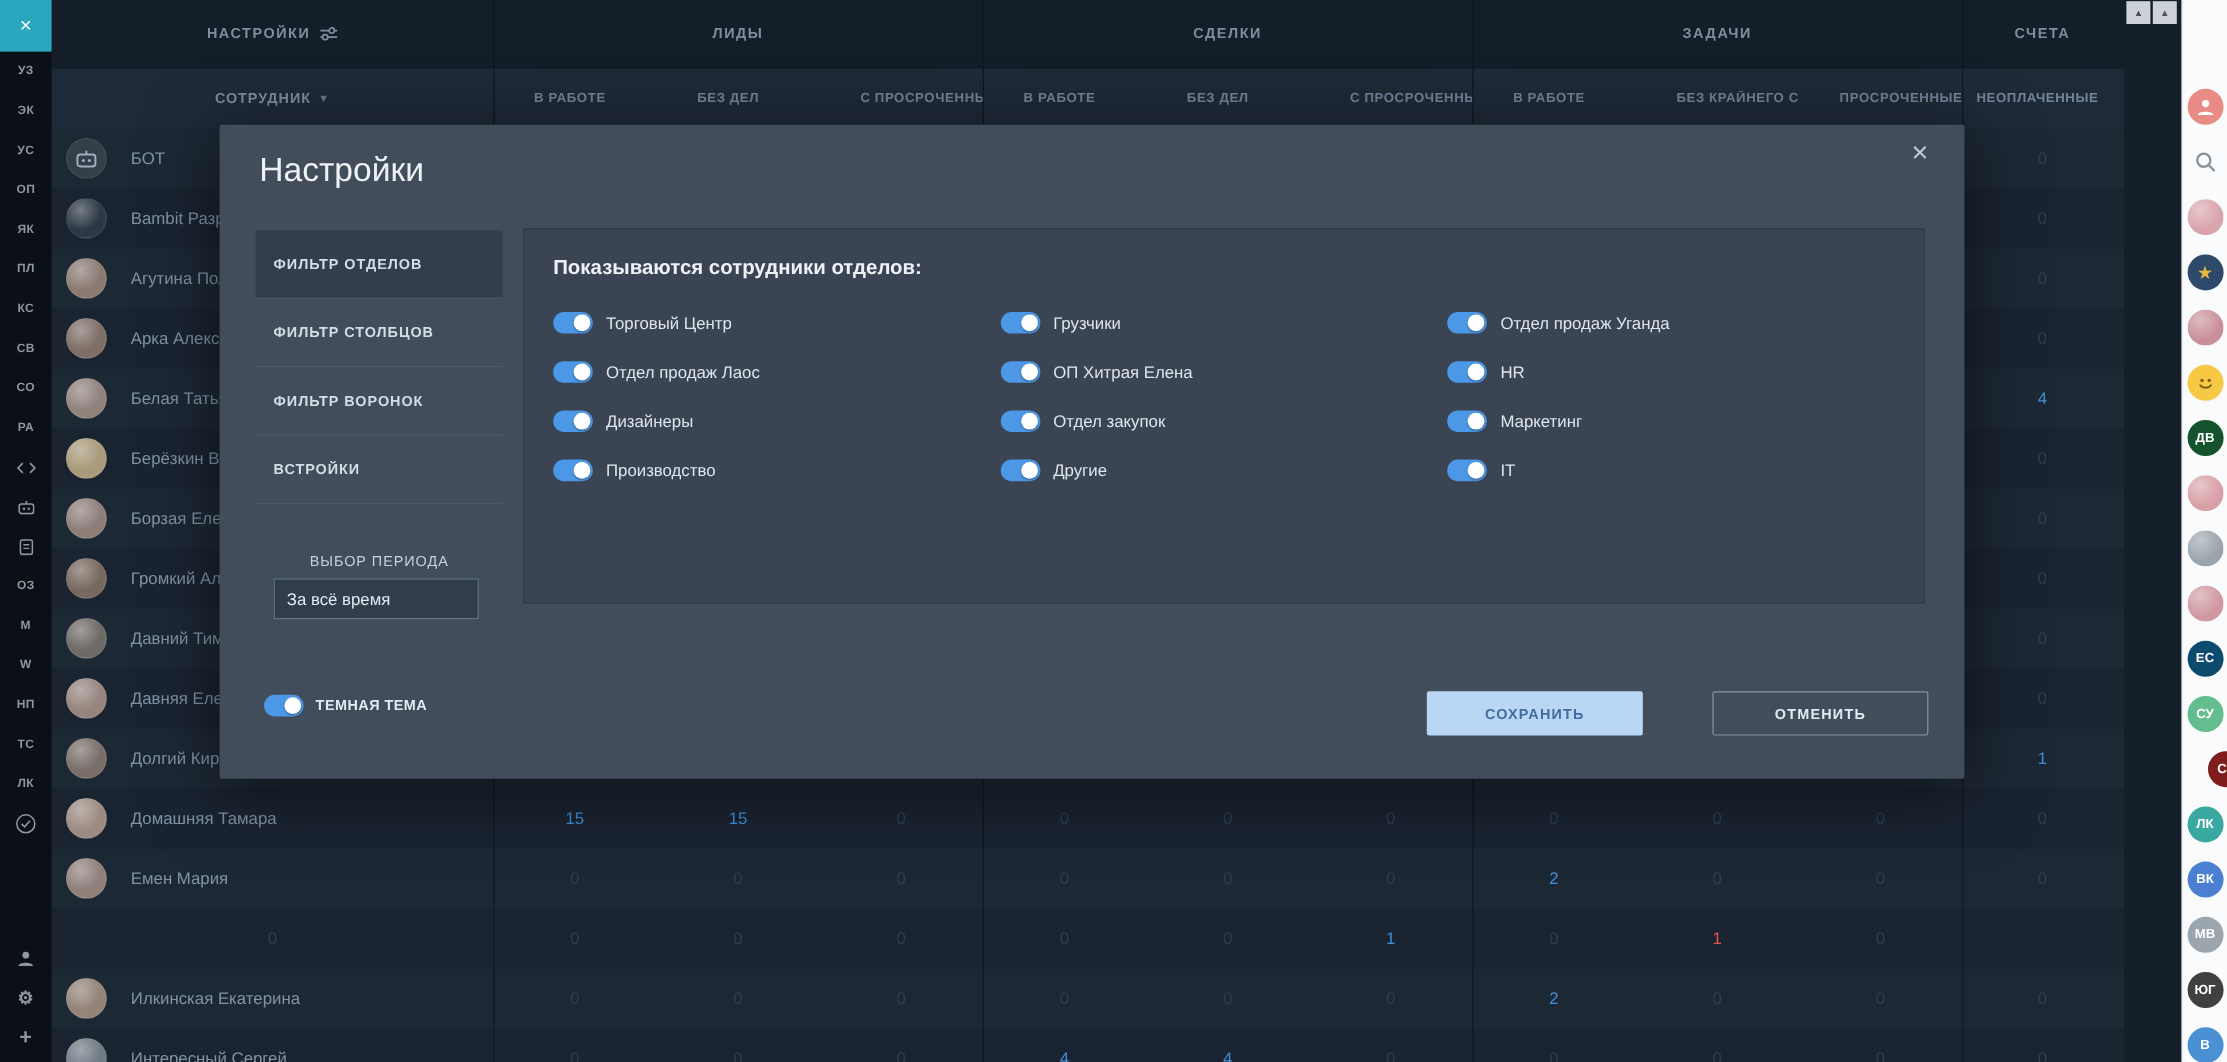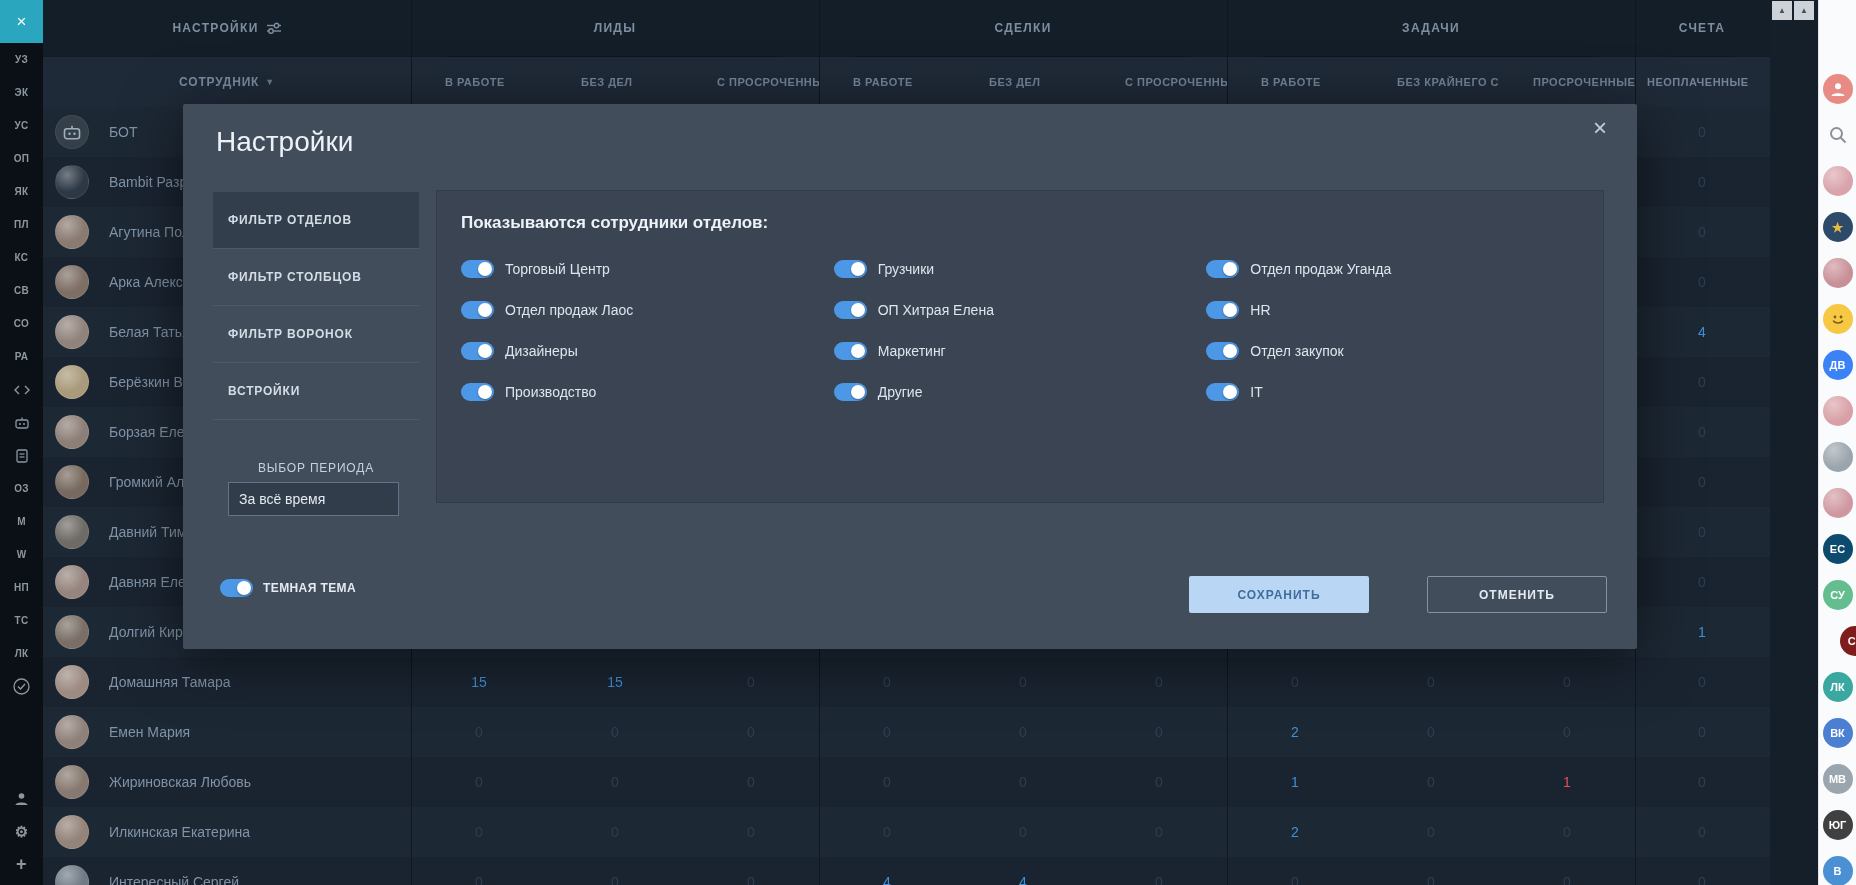--- a/index.html
+++ b/index.html
@@ -425,24 +425,20 @@
         <div class="val dim">0</div>
         <div class="val dim">0</div>
         <div class="val dim">0</div>
         <div class="val dim">0</div>
         <div class="val pos">2</div>
         <div class="val dim">0</div>
         <div class="val dim">0</div>
         <div class="val dim">0</div>
       </div>
       <div class="row">
-        <div class="namecell">
-          <span class="avatar" style="background: radial-gradient(circle at 35% 28%, rgba(255, 255, 255, 0.35), rgba(255, 255, 255, 0) 55%), rgb(135, 121, 111);"></span>
-          <span class="rowname">Жириновская Любовь</span>
-        </div>
         <div class="val dim">0</div>
         <div class="val dim">0</div>
         <div class="val dim">0</div>
         <div class="val dim">0</div>
         <div class="val dim">0</div>
         <div class="val dim">0</div>
         <div class="val pos">1</div>
         <div class="val dim">0</div>
         <div class="val red">1</div>
         <div class="val dim">0</div>
@@ -507,21 +503,21 @@
       <span style="color:#e7b93c;font-size:13px;">★</span>
     </div>
     <div class="c-item" style="background: radial-gradient(circle at 35% 28%, rgba(255, 255, 255, 0.4), rgba(255, 255, 255, 0) 60%), rgb(201, 143, 152);"></div>
     <div class="c-item" style="background: rgb(246, 200, 68);">
       <svg width="20" height="20" viewBox="0 0 20 20">
         <circle cx="7" cy="8" r="1.4" fill="#7a5b12"></circle>
         <circle cx="13" cy="8" r="1.4" fill="#7a5b12"></circle>
         <path d="M5.5 12 C7.5 14.8 12.5 14.8 14.5 12" fill="none" stroke="#7a5b12" stroke-width="1.5" stroke-linecap="round"></path>
       </svg>
     </div>
-    <div class="c-item" style="background: #3b82f6;">ДВ</div>
+    <div class="c-item" style="background: #14532d;">ДВ</div>
     <div class="c-item" style="background: radial-gradient(circle at 35% 28%, rgba(255, 255, 255, 0.4), rgba(255, 255, 255, 0) 60%), rgb(216, 160, 166);"></div>
     <div class="c-item" style="background: radial-gradient(circle at 35% 28%, rgba(255, 255, 255, 0.4), rgba(255, 255, 255, 0) 60%), rgb(154, 164, 172);"></div>
     <div class="c-item" style="background: radial-gradient(circle at 35% 28%, rgba(255, 255, 255, 0.4), rgba(255, 255, 255, 0) 60%), rgb(207, 152, 160);"></div>
     <div class="c-item" style="background: #0c4a6e;">ЕС</div>
     <div class="c-item" style="background: rgb(99, 189, 143);">СУ</div>
     <div class="c-item" style="background: #7f1d1d; margin-left: 35px;">СК</div>
     <div class="c-item" style="background: rgb(58, 167, 160);">ЛК</div>
     <div class="c-item" style="background: rgb(74, 127, 210);">ВК</div>
     <div class="c-item" style="background: rgb(154, 165, 173);">МВ</div>
     <div class="c-item" style="background: #404040;">ЮГ</div>
@@ -573,25 +569,25 @@
         <div class="dep">
           <span class="tgl"></span>
           <span class="dep-label">HR</span>
         </div>
         <div class="dep">
           <span class="tgl"></span>
           <span class="dep-label">Дизайнеры</span>
         </div>
         <div class="dep">
           <span class="tgl"></span>
+          <span class="dep-label">Отдел закупок</span>
+        </div>
+        <div class="dep">
+          <span class="tgl"></span>
           <span class="dep-label">Маркетинг</span>
-        </div>
-        <div class="dep">
-          <span class="tgl"></span>
-          <span class="dep-label">Отдел закупок</span>
         </div>
         <div class="dep">
           <span class="tgl"></span>
           <span class="dep-label">Производство</span>
         </div>
         <div class="dep">
           <span class="tgl"></span>
           <span class="dep-label">Другие</span>
         </div>
         <div class="dep">

